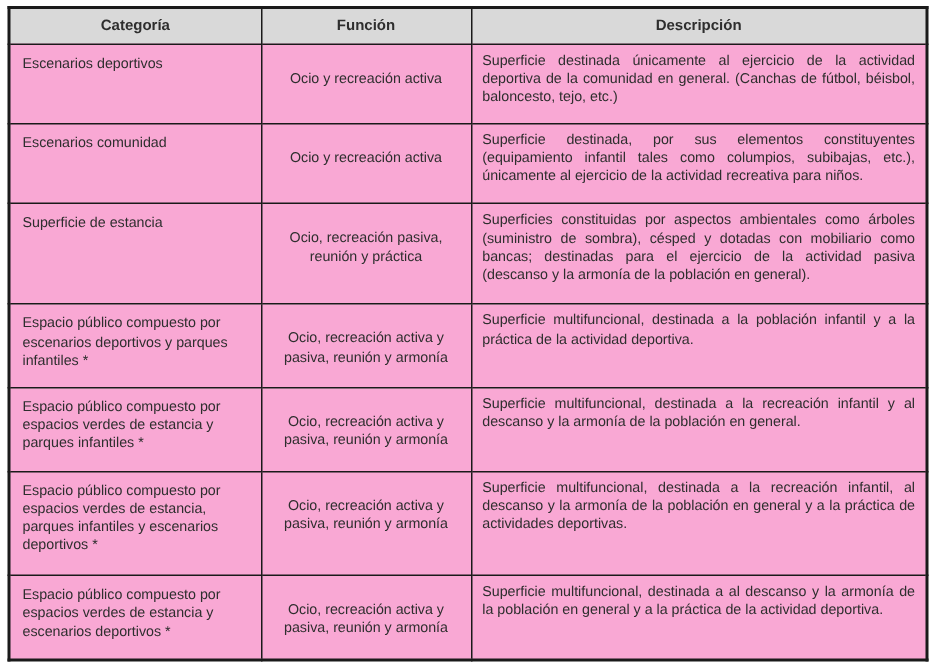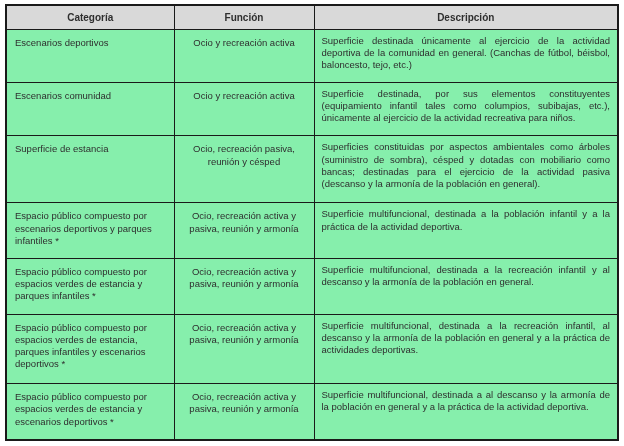--- a/index.html
+++ b/index.html
@@ -31,24 +31,24 @@
     vertical-align: middle;
     padding: 5px 4px;
     height: 24px;
     color: #2e2e2e;
   }
   tbody td {
     font-size: 9.5px;
     line-height: 1.28;
     vertical-align: top;
     padding: 5px 7px;
-    background: #86efac;
+    background: #f9a8d4;
   }
   td.cell-categoria { text-align: left; padding-top: 7px; padding-left: 8px; }
-  td.cell-funcion   { text-align: center; padding-top: 7px; }
+  td.cell-funcion   { text-align: center; padding-top: 17px; }
   td.cell-descripcion { text-align: justify; hyphens: auto; }
   col.col-categoria { width: 168px; }
   col.col-funcion   { width: 140px; }
 </style>
 </head>
 <body>
 
 <div class="page">
   <table class="data-table">
     <colgroup>
@@ -69,21 +69,21 @@
         <td class="cell-funcion">Ocio y recreación activa</td>
         <td class="cell-descripcion">Superficie destinada únicamente al ejercicio de la actividad deportiva de la comunidad en general. (Canchas de fútbol, béisbol, baloncesto, tejo, etc.)</td>
       </tr>
       <tr>
         <td class="cell-categoria">Escenarios comunidad</td>
         <td class="cell-funcion">Ocio y recreación activa</td>
         <td class="cell-descripcion">Superficie destinada, por sus elementos constituyentes (equipamiento infantil tales como columpios, subibajas, etc.), únicamente al ejercicio de la actividad recreativa para niños.</td>
       </tr>
       <tr>
         <td class="cell-categoria">Superficie de estancia</td>
-        <td class="cell-funcion">Ocio, recreación pasiva, reunión y césped</td>
+        <td class="cell-funcion">Ocio, recreación pasiva, reunión y práctica</td>
         <td class="cell-descripcion">Superficies constituidas por aspectos ambientales como árboles (suministro de sombra), césped y dotadas con mobiliario como bancas; destinadas para el ejercicio de la actividad pasiva (descanso y la armonía de la población en general).</td>
       </tr>
       <tr>
         <td class="cell-categoria">Espacio público compuesto por escenarios deportivos y parques infantiles *</td>
         <td class="cell-funcion">Ocio, recreación activa y pasiva, reunión y armonía</td>
         <td class="cell-descripcion">Superficie multifuncional, destinada a la población infantil y a la práctica de la actividad deportiva.</td>
       </tr>
       <tr>
         <td class="cell-categoria">Espacio público compuesto por espacios verdes de estancia y parques infantiles *</td>
         <td class="cell-funcion">Ocio, recreación activa y pasiva, reunión y armonía</td>

